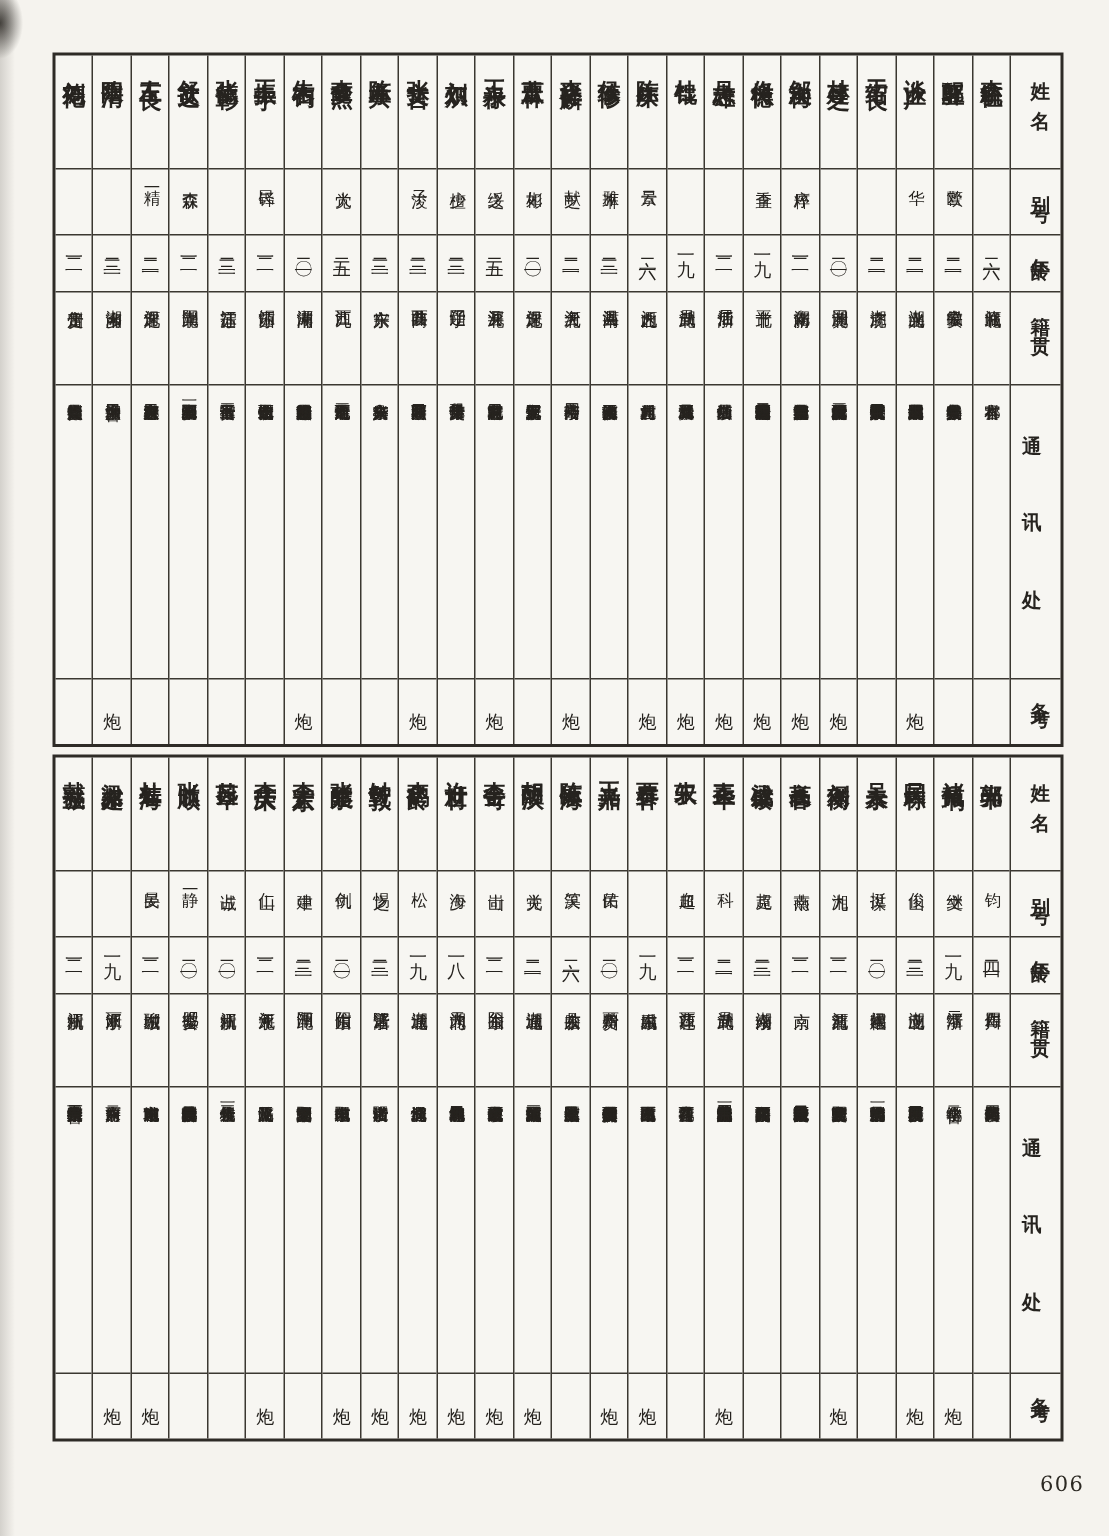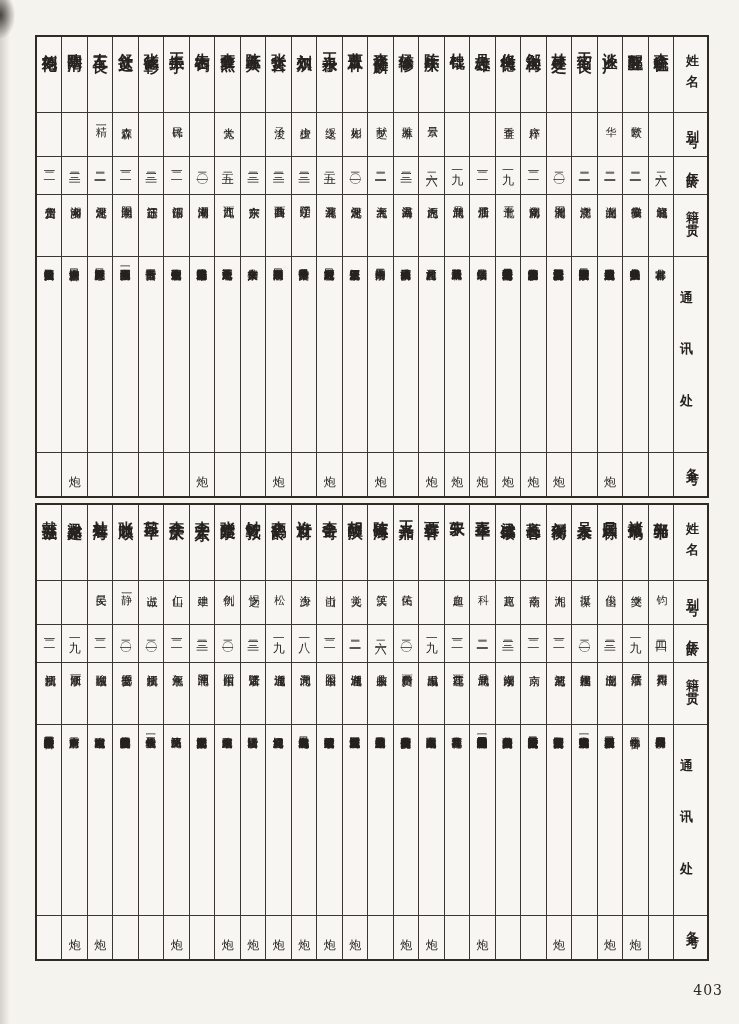--- a/index.html
+++ b/index.html
@@ -472,13 +472,13 @@
     <div class="col">
       <div class="cell r0">戴立诚</div>
       <div class="cell r1"></div>
       <div class="cell r2">二一</div>
       <div class="cell r3">浙江杭州</div>
       <div class="cell r4">杭州东街路宝善桥河下牛舌头弄二十二号</div>
       <div class="cell r5"></div>
     </div>
   </div>
 
-<div class="page-number">403</div>
+<div class="page-number">606</div>
 
 </body></html>

